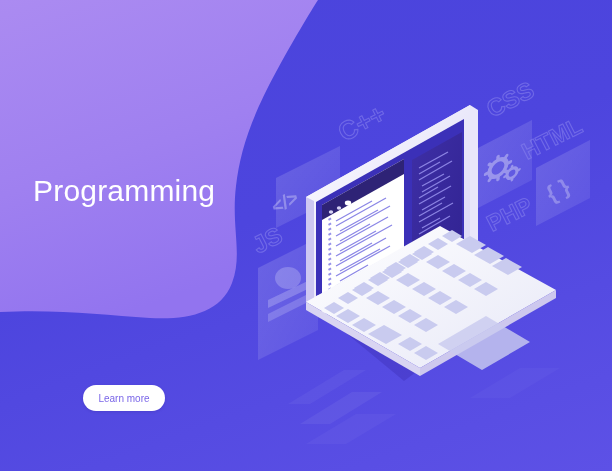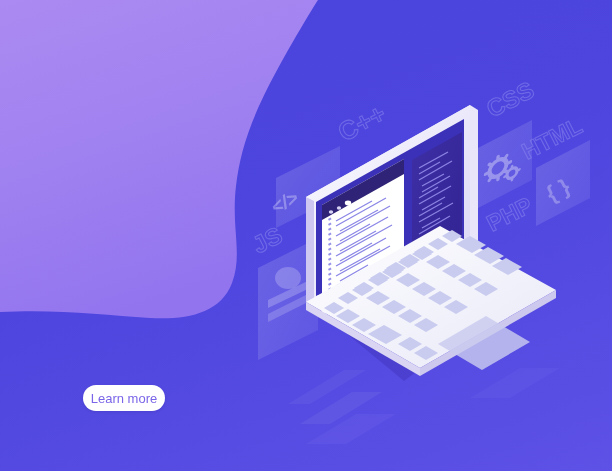--- a/index.html
+++ b/index.html
@@ -11,21 +11,21 @@
     background:linear-gradient(160deg,#4a44dc 0%,#4d45de 45%,#5d51e6 100%);}
   .bg-wave{position:absolute;left:0;top:0;width:330px;height:471px;}
 
   
   .hero-title{position:absolute;left:33px;top:174px;
     font-size:30px;font-weight:400;color:#ffffff;letter-spacing:.2px;
     white-space:nowrap;}
   .hero-btn{position:absolute;left:83px;top:385px;width:82px;height:26px;
     border-radius:13px;background:#ffffff;border:0;padding:0;
     display:flex;align-items:center;justify-content:center;
-    font-family:"Liberation Sans", sans-serif;font-size:13px;color:#7a66e8;
+    font-family:"Liberation Sans", sans-serif;font-size:10px;color:#7a66e8;
     cursor:pointer;box-shadow:0 1px 3px rgba(40,20,110,.16);}
 
   
   .illus{position:absolute;left:0;top:0;width:612px;height:471px;}
   .lbl{font-family:"Liberation Sans", sans-serif;font-weight:700;
        fill:none;stroke:#8c86ee;stroke-width:1.1;opacity:.55;}
 </style>
 </head>
 <body>
 
@@ -258,16 +258,17 @@
       <polygon points="336,316 348,323 360,316 348,309"></polygon>
       <polygon points="352,325 364,332 376,325 364,318"></polygon>
       <polygon points="368,334 386,344 402,335 384,325"></polygon>
       <polygon points="398,344 410,351 422,344 410,337"></polygon>
       <polygon points="414,353 426,360 438,353 426,346"></polygon>
     </g>
 
     <polygon points="438,344 482,370 530,342 486,316" fill="#c9cbef" opacity=".82"></polygon>
   </svg>
 
+  <div class="hero-title">Programming</div>
 
   <button class="hero-btn" type="button">Learn more</button>
 
 </div>
 
 </body></html>

